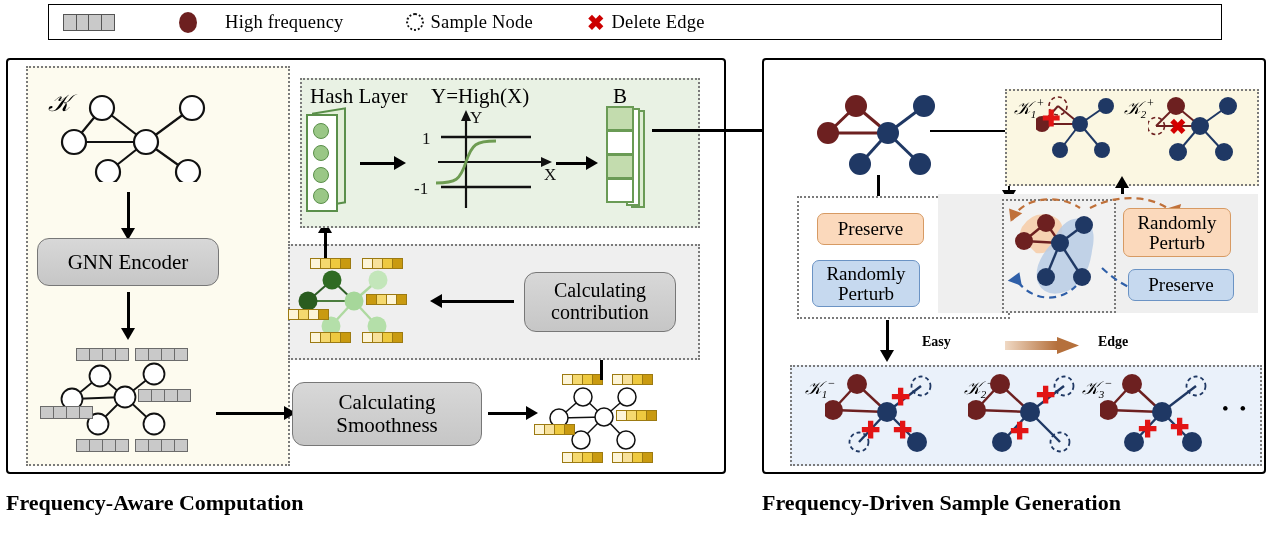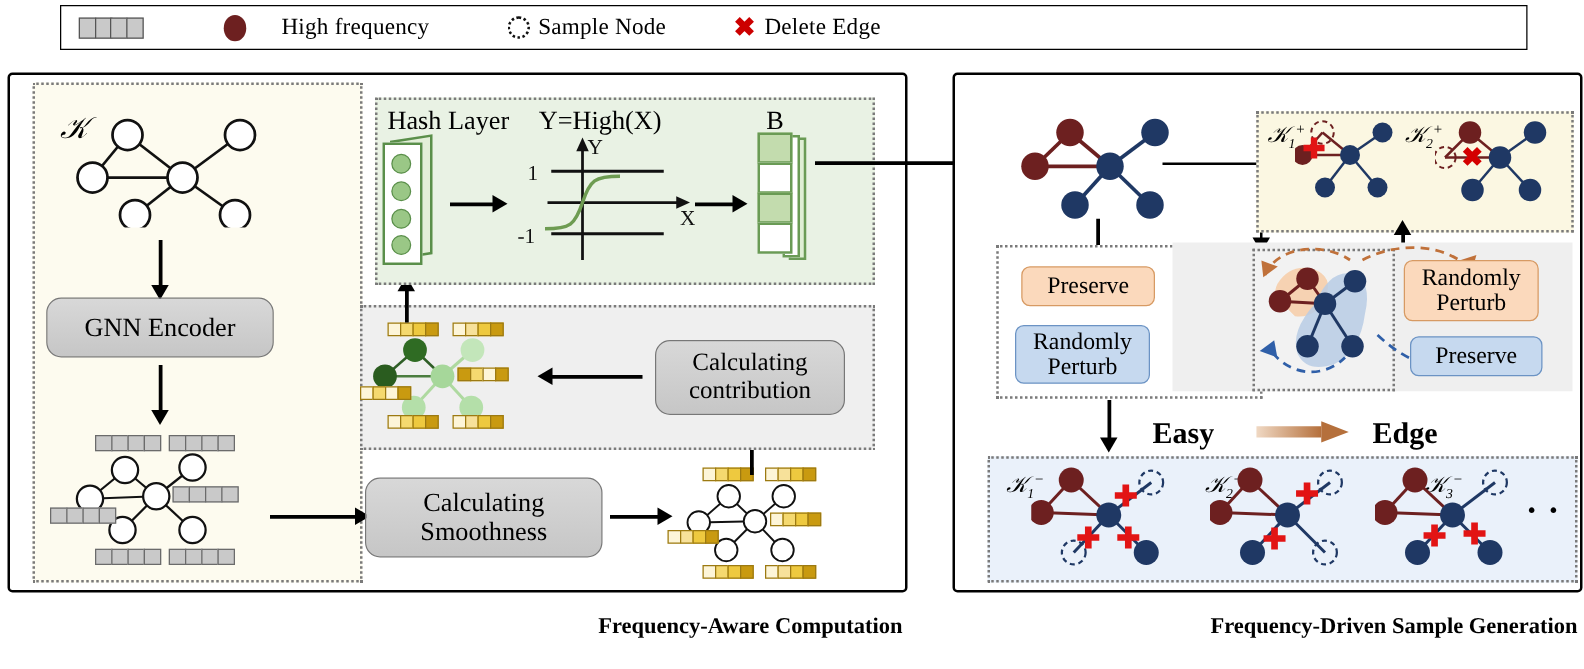--- a/index.html
+++ b/index.html
@@ -23,22 +23,22 @@
   .x-mark{font-size:21px;font-weight:700;color:#cc0000;line-height:1;
           font-family:"Liberation Sans",sans-serif;}
 
   
   #panel-left{left:6px;top:58px;width:716px;height:412px;border:2.4px solid #000;
               border-radius:4px;background:#fff;}
   #panel-right{left:762px;top:58px;width:500px;height:412px;border:2.4px solid #000;
                border-radius:4px;background:#fff;}
 
   .dotted{border:2px dotted #7a7a7a;}
-  .cap{font-family:"Liberation Serif",serif;font-weight:bold;font-size:18px;
-       text-align:right;}
+  .cap{font-family:"Liberation Serif",serif;font-weight:bold;font-size:22px;
+       text-align:left;}
 
   
   #reg-input{left:26px;top:66px;width:260px;height:396px;background:#fdfbef;}
   #reg-hash{left:300px;top:78px;width:396px;height:146px;background:#e9f2e4;}
   #reg-contrib{left:288px;top:244px;width:408px;height:112px;background:#efefef;}
 
   
   .graybox{background:linear-gradient(#d8d8d8,#c6c6c6);border:1.8px solid #777;
            border-radius:12px;display:flex;align-items:center;justify-content:center;
            text-align:center;font-size:21px;line-height:1.08;}
@@ -75,21 +75,21 @@
   .gsym{position:absolute;font-size:17px;font-style:italic;
         font-family:"Liberation Serif",serif;white-space:nowrap;}
   .gsym sub{font-size:11px;}
   .gsym sup{font-size:12px;}
 
   .plus-red{position:absolute;color:#e21414;font-weight:900;line-height:1;
             font-family:"Liberation Sans",sans-serif;}
   .xred{position:absolute;color:#d40000;font-weight:900;line-height:1;
         font-family:"Liberation Sans",sans-serif;}
 
-  .bold-lbl{position:absolute;font-weight:bold;font-size:24px;
+  .bold-lbl{position:absolute;font-weight:bold;font-size:14px;
             font-family:"Liberation Serif",serif;}
 </style>
 </head>
 <body>
 
 <div class="abs" id="legend">
   <div class="lg-item" style="margin-left:14px;">
     <span class="embed-swatch">
       <i></i>
         <i></i>
@@ -518,21 +518,21 @@
 <div class="bold-lbl" style="left:1098px;top:334px;">Edge</div>
 
 <div class="abs dotted" id="reg-neg"></div>
 
 <div class="gsym" style="left:805px;top:376px;">
   <span style="font-size:18px;">𝒦</span><sub>1</sub><sup>−</sup>
 </div>
 <div class="gsym" style="left:964px;top:376px;">
   <span style="font-size:18px;">𝒦</span><sub>2</sub><sup>−</sup>
 </div>
-<div class="gsym" style="left:1140px;top:376px;font-style:italic;">
+<div class="gsym" style="left:1082px;top:376px;font-style:italic;">
   <span style="font-size:18px;">𝒦</span><sub>3</sub><sup>−</sup>
 </div>
 
 <div class="abs" style="left:825px;top:372px;width:120px;height:86px;">
   <svg width="120" height="86">
     <line x1="32" y1="12" x2="8" y2="38" stroke="#6d2020" stroke-width="2.4"></line>
     <line x1="8" y1="38" x2="62" y2="40" stroke="#6d2020" stroke-width="2.4"></line>
     <line x1="62" y1="40" x2="32" y2="12" stroke="#6d2020" stroke-width="2.4"></line>
     <line x1="62" y1="40" x2="96" y2="14" stroke="#1f3864" stroke-width="2.4"></line>
     <line x1="62" y1="40" x2="34" y2="70" stroke="#1f3864" stroke-width="2.4"></line>

